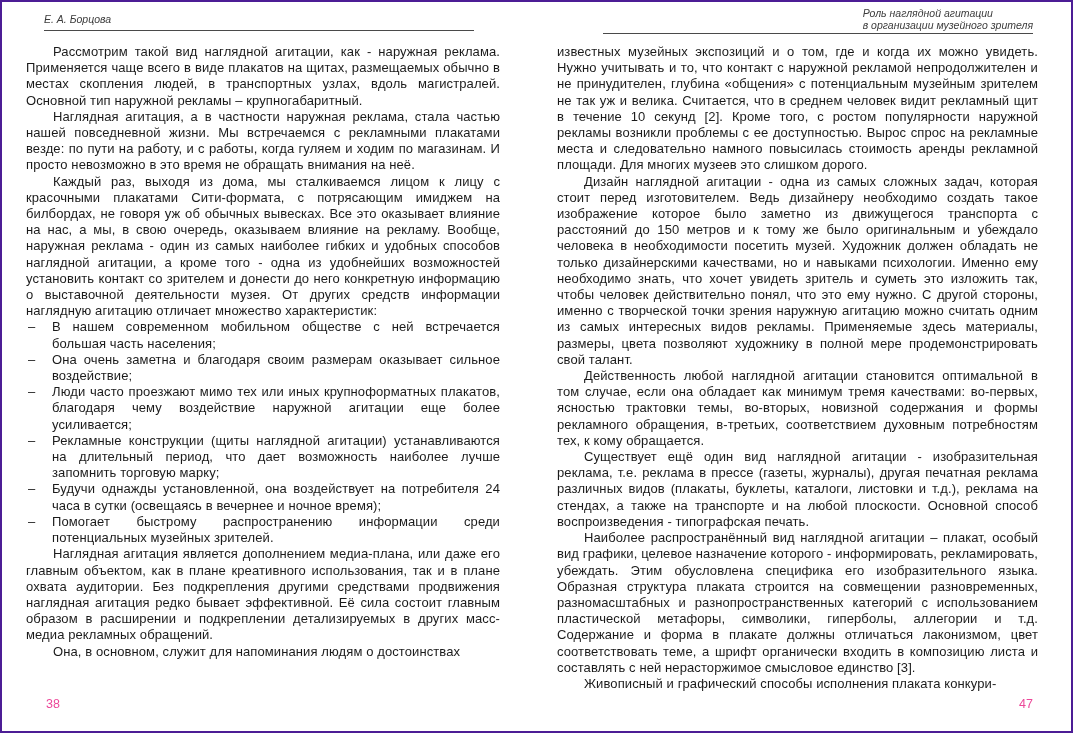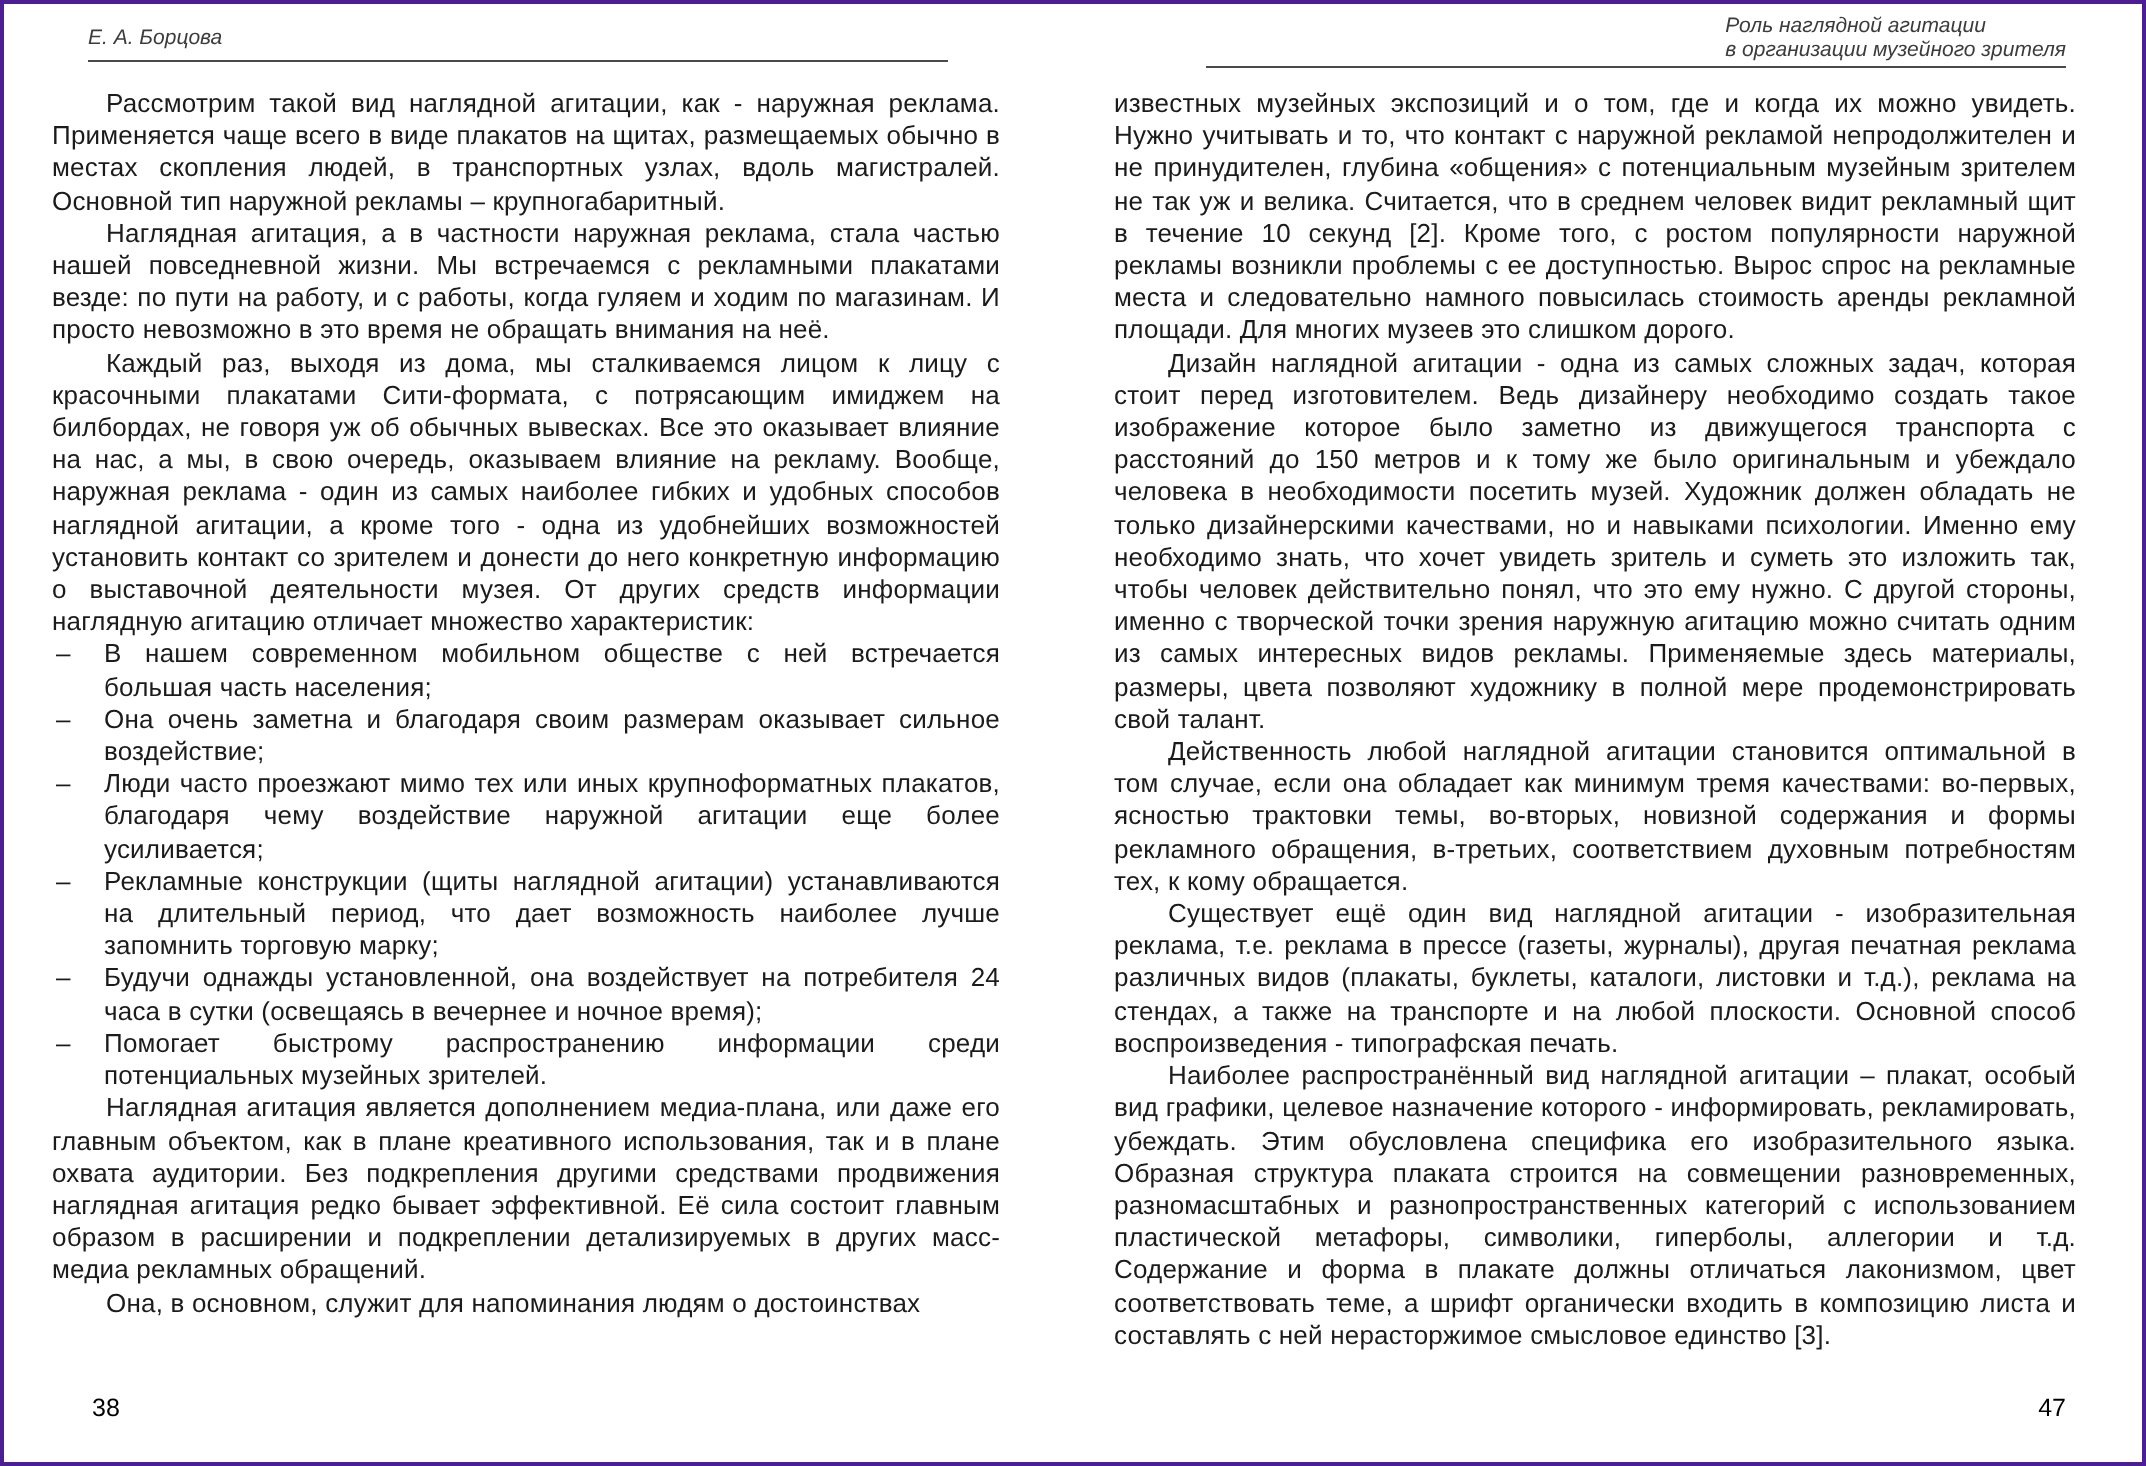--- a/index.html
+++ b/index.html
@@ -54,21 +54,21 @@
   .blk.bullet .marker {
     position: absolute;
     left: 2px;
     top: 0;
   }
   
   .folio {
     position: absolute;
     bottom: 20px;
     font-size: 12.5px;
-    color: #000000;
+    color: #ec4899;
   }
   #folio-left  { left: 44px; }
   #folio-right { right: 38px; }
 </style>
 </head>
 <body>
 
 <div id="page">
 
   <div class="running-head" id="head-left">Е. А. Борцова</div>
@@ -94,19 +94,20 @@
       <div class="blk para">Наглядная агитация является дополнением медиа-плана, или даже его главным объектом, как в плане креативного использования, так и в плане охвата аудитории. Без подкрепления другими средствами продвижения наглядная агитация редко бывает эффективной. Её сила состоит главным образом в расширении и подкреплении детализируемых в других масс-медиа рекламных обращений.</div>
       <div class="blk para">Она, в основном, служит для напоминания людям о достоинствах</div>
     </div>
 
   <div class="text-column" id="col-right">
       <div class="blk cont">известных музейных экспозиций и о том, где и когда их можно увидеть. Нужно учитывать и то, что контакт с наружной рекламой непродолжителен и не принудителен, глубина «общения» с потенциальным музейным зрителем не так уж и велика. Считается, что в среднем человек видит рекламный щит в течение 10 секунд [2]. Кроме того, с ростом популярности наружной рекламы возникли проблемы с ее доступностью. Вырос спрос на рекламные места и следовательно намного повысилась стоимость аренды рекламной площади. Для многих музеев это слишком дорого.</div>
       <div class="blk para">Дизайн наглядной агитации - одна из самых сложных задач, которая стоит перед изготовителем. Ведь дизайнеру необходимо создать такое изображение которое было заметно из движущегося транспорта с расстояний до 150 метров и к тому же было оригинальным и убеждало человека в необходимости посетить музей. Художник должен обладать не только дизайнерскими качествами, но и навыками психологии. Именно ему необходимо знать, что хочет увидеть зритель и суметь это изложить так, чтобы человек действительно понял, что это ему нужно. С другой стороны, именно с творческой точки зрения наружную агитацию можно считать одним из самых интересных видов рекламы. Применяемые здесь материалы, размеры, цвета позволяют художнику в полной мере продемонстрировать свой талант.</div>
       <div class="blk para">Действенность любой наглядной агитации становится оптимальной в том случае, если она обладает как минимум тремя качествами: во-первых, ясностью трактовки темы, во-вторых, новизной содержания и формы рекламного обращения, в-третьих, соответствием духовным потребностям тех, к кому обращается.</div>
       <div class="blk para">Существует ещё один вид наглядной агитации - изобразительная реклама, т.е. реклама в прессе (газеты, журналы), другая печатная реклама различных видов (плакаты, буклеты, каталоги, листовки и т.д.), реклама на стендах, а также на транспорте и на любой плоскости. Основной способ воспроизведения - типографская печать.</div>
       <div class="blk para">Наиболее распространённый вид наглядной агитации – плакат, особый вид графики, целевое назначение которого - информировать, рекламировать, убеждать. Этим обусловлена специфика его изобразительного языка. Образная структура плаката строится на совмещении разновременных, разномасштабных и разнопространственных категорий с использованием пластической метафоры, символики, гиперболы, аллегории и т.д. Содержание и форма в плакате должны отличаться лаконизмом, цвет соответствовать теме, а шрифт органически входить в композицию листа и составлять с ней нерасторжимое смысловое единство [3].</div>
+      <div class="blk para">Живописный и графический способы исполнения плаката конкури-</div>
     </div>
 
   <div class="folio" id="folio-left">38</div>
 
   <div class="folio" id="folio-right">47</div>
 
 </div>
 
 </body></html>

